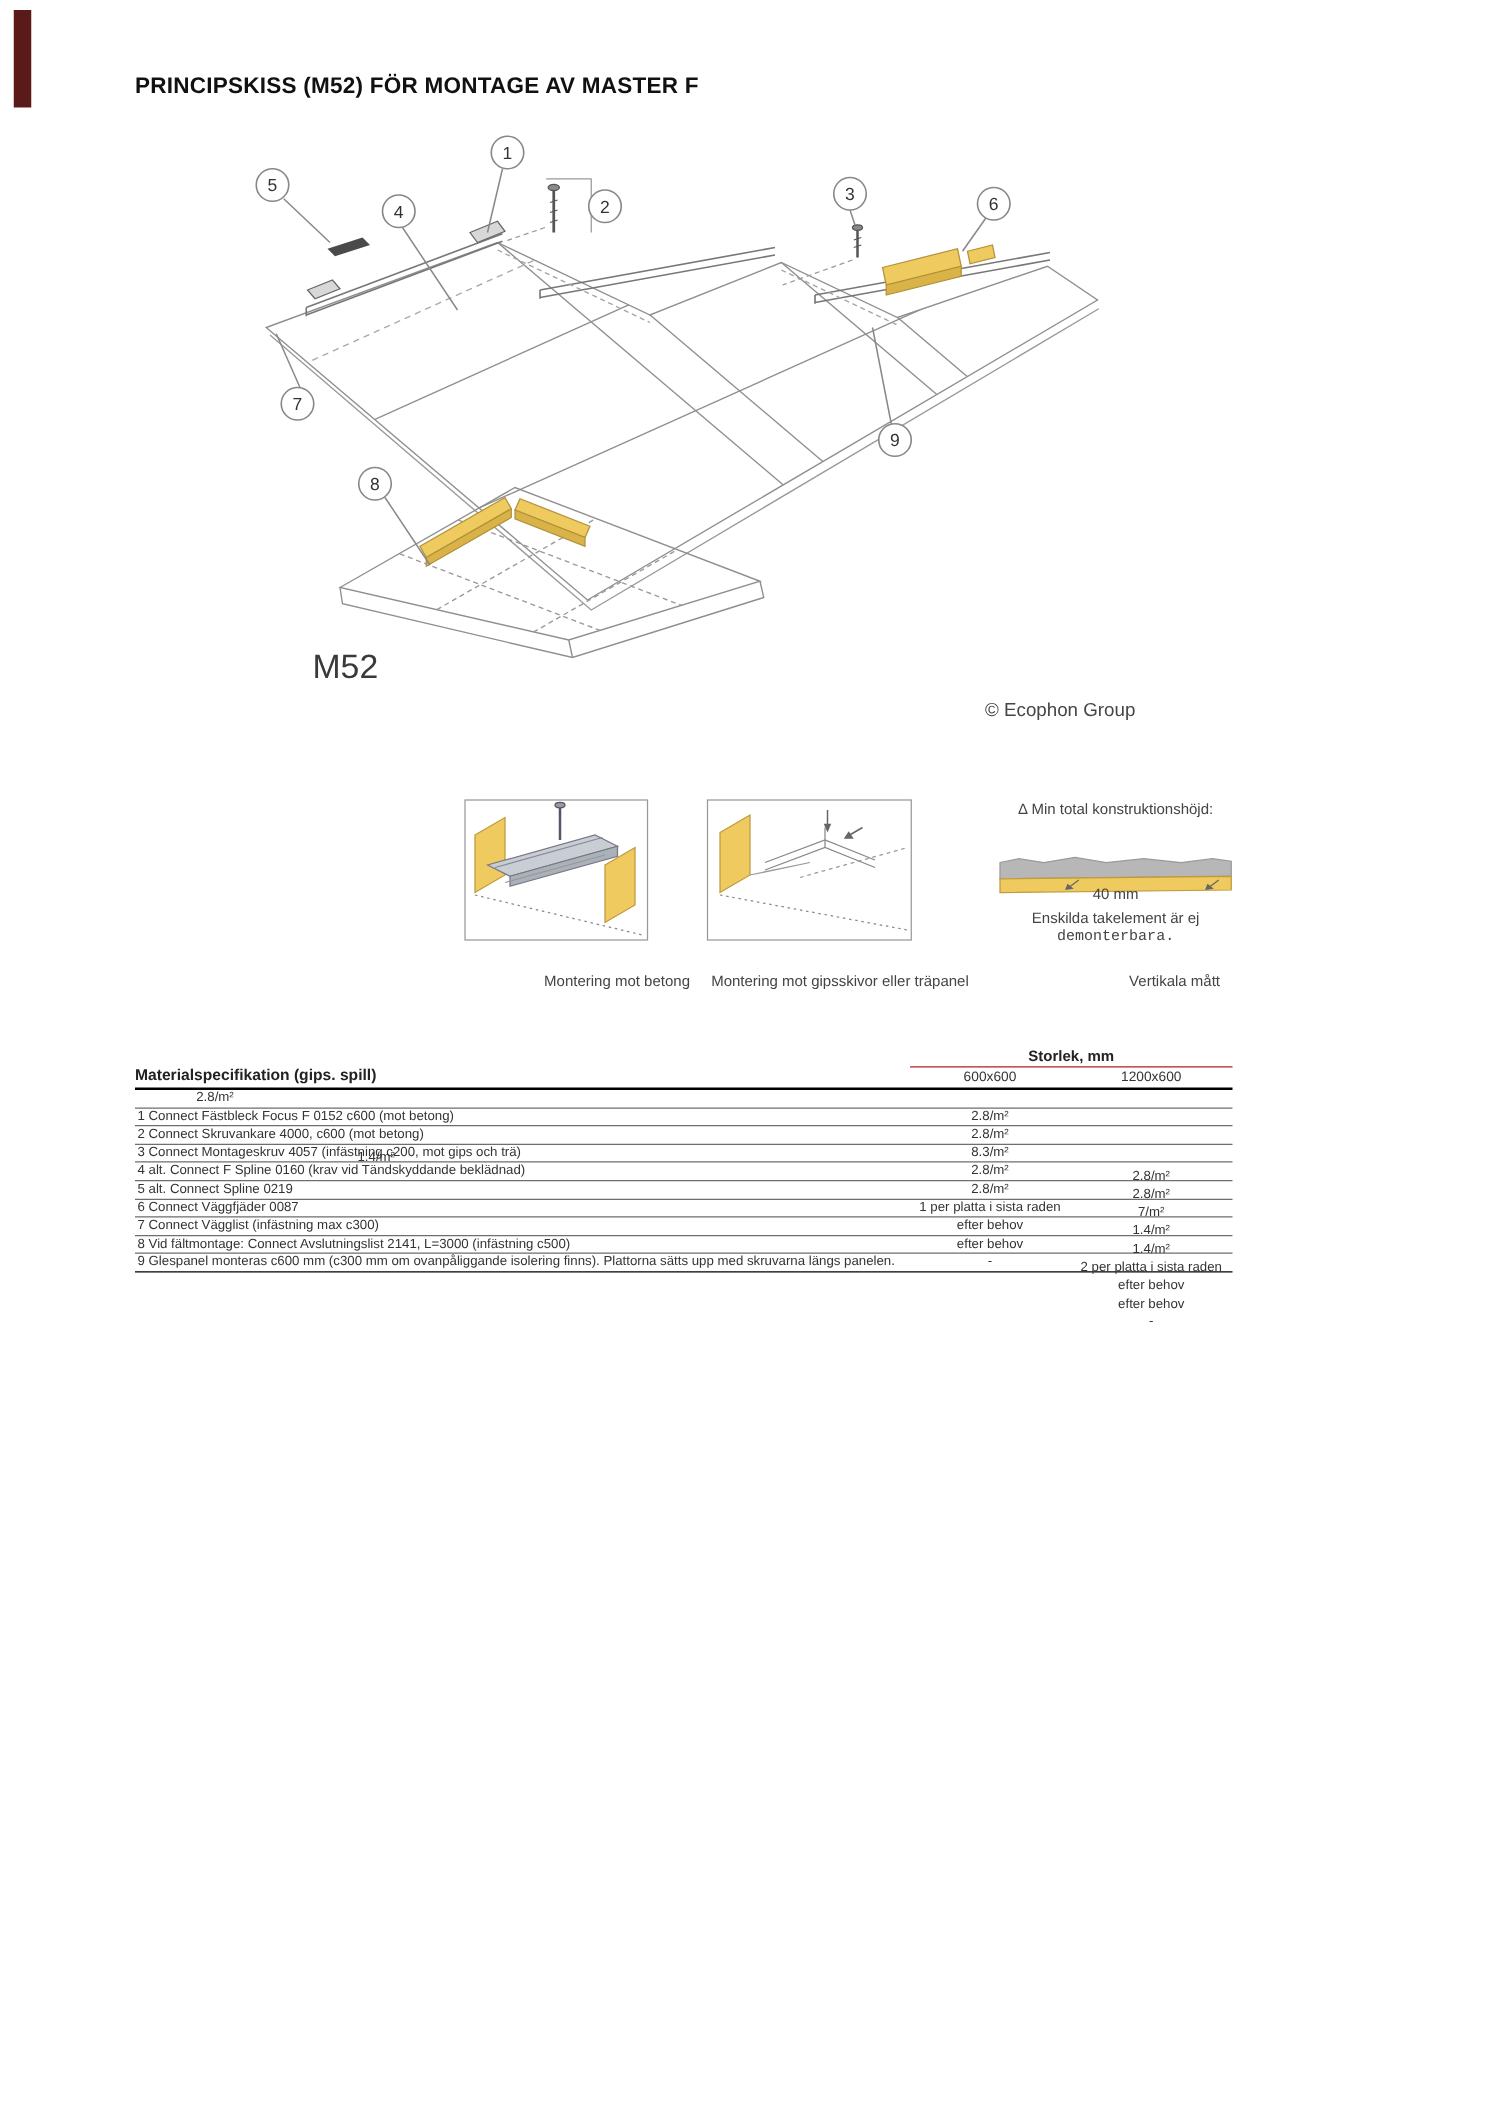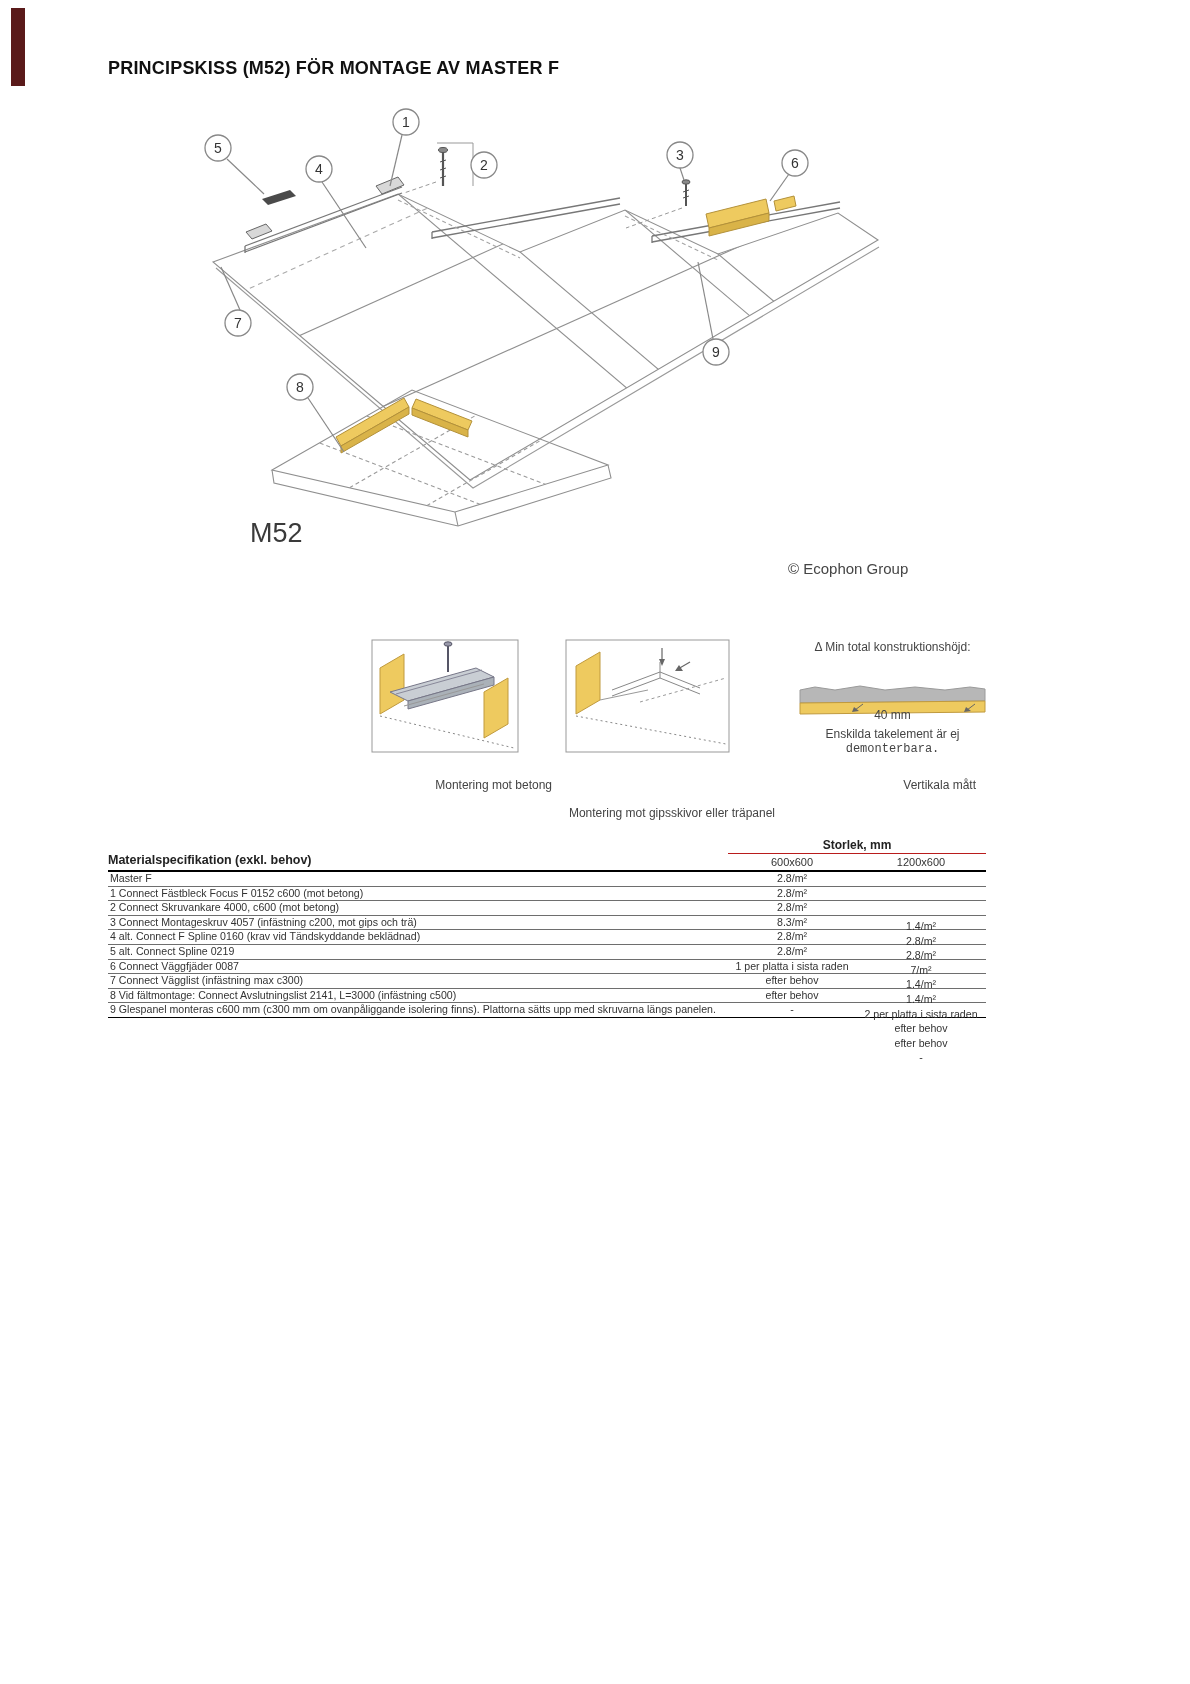--- a/index.html
+++ b/index.html
@@ -211,36 +211,35 @@
 
   <div class="m52">M52</div>
   <div class="copyright">© Ecophon Group</div>
 
   <div class="rc" style="left:775px;top:640px;width:235px;">Δ Min total konstruktionshöjd:</div>
   <div class="rc" style="left:775px;top:692px;width:235px;margin-top:16px;">40 mm</div>
   <div class="rc" style="left:775px;top:727px;width:235px;">Enskilda takelement är ej</div>
   <div class="rc" style="left:775px;top:742px;width:235px;font-family:Liberation Mono, monospace;">demonterbara.</div>
 
   <div class="cap" style="left:352px;width:200px;">Montering mot betong</div>
-  <div class="cap" style="left:535px;width:240px;margin-top:28px;">Montering mot gipsskivor eller träpanel</div>
+  <div class="cap" style="left:535px;width:240px;">Montering mot gipsskivor eller träpanel</div>
   <div class="cap" style="left:800px;width:176px;">Vertikala mått</div>
 
   <div class="spec">
     <div class="spec-head">
-      <div class="spec-title">Materialspecifikation (exkl. behov)</div>
+      <div class="spec-title">Materialspecifikation (gips. spill)</div>
       <div class="size-block">
         <div class="size-title">Storlek, mm</div>
         <div class="size-cols">
           <span class="col-a">600x600</span>
           <span class="col-b">1200x600</span>
         </div>
       </div>
     </div>
     <div class="row">
-      <div class="cell-name">Master F</div>
       <div class="cell-a">2.8/m²</div>
       <div class="cell-b">1.4/m²</div>
     </div>
     <div class="row">
       <div class="cell-name">1 Connect Fästbleck Focus F 0152 c600 (mot betong)</div>
       <div class="cell-a">2.8/m²</div>
       <div class="cell-b">2.8/m²</div>
     </div>
     <div class="row">
       <div class="cell-name">2 Connect Skruvankare 4000, c600 (mot betong)</div>

